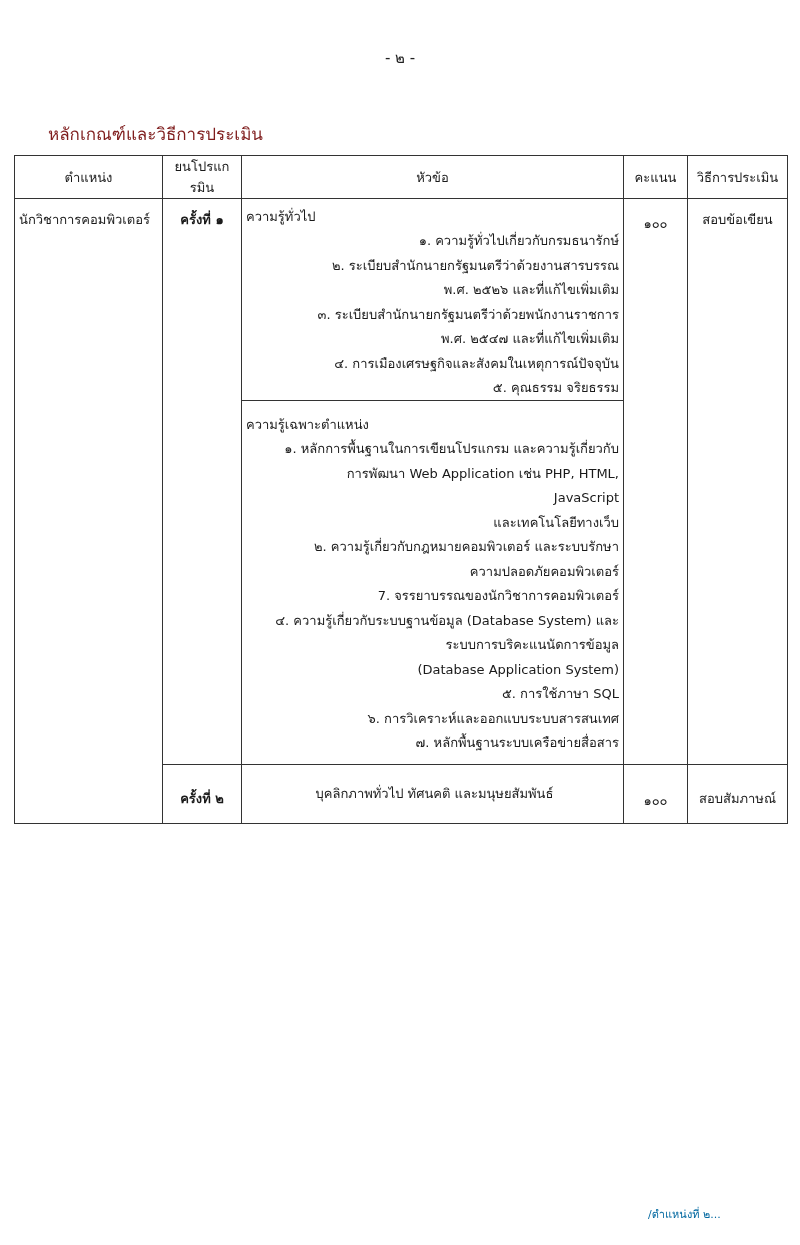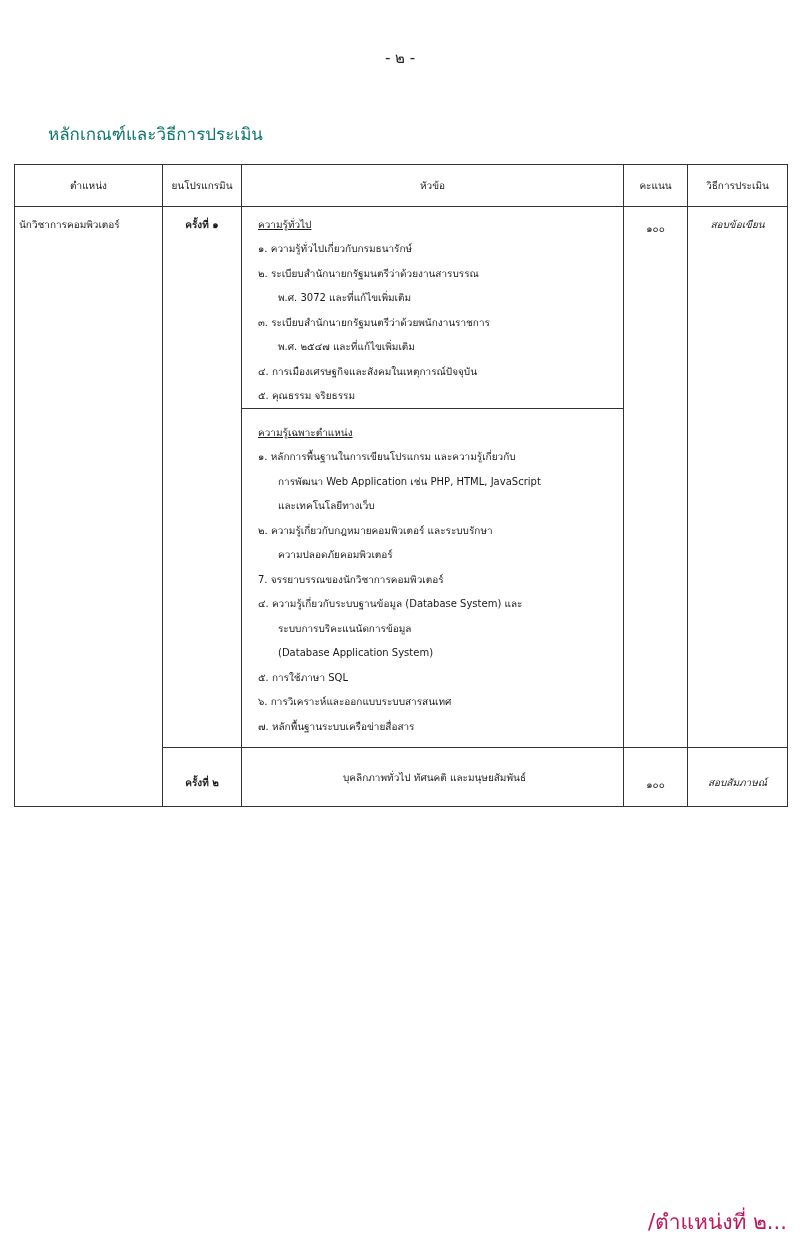--- a/index.html
+++ b/index.html
@@ -7,28 +7,28 @@
     width: 800px; height: 1245px; position: relative; overflow: hidden;
     font-family: "DejaVu Sans", "Liberation Sans", sans-serif;
     color: #1a1a1a;
   }
   .page-number {
     position: absolute; top: 46px; left: 0; width: 800px; text-align: center;
     font-size: 15px; color: #222;
   }
   .section-title {
     position: absolute; top: 120px; left: 48px;
-    font-size: 17px; color: #0f766e;
+    font-size: 17px; color: #7f1d1d;
   }
   table.criteria {
-    position: absolute; top: 164px; left: 14px;
+    position: absolute; top: 155px; left: 14px;
     border-collapse: collapse;
     table-layout: fixed;
     width: 773px;
-    font-size: 10px;
+    font-size: 13px;
   }
   table.criteria td, table.criteria th {
     border: 1.2px solid #333;
     vertical-align: top;
     padding: 0;
   }
   table.criteria th {
     font-weight: normal;
     height: 41px;
     vertical-align: middle;
@@ -36,36 +36,36 @@
   }
   .col-pos { width: 148px; }
   .col-round { width: 79px; }
   .col-topic { width: 382px; }
   .col-score { width: 64px; }
   .col-method { width: 100px; }
 
   .cell-pos { padding: 10px 4px 0 4px !important; text-align: left; white-space: nowrap; }
   .cell-round { text-align: center; padding-top: 10px !important; white-space: nowrap; font-weight: bold; }
   .cell-score { text-align: center; padding-top: 14px !important; }
-  .cell-method { text-align: center; padding-top: 10px !important; white-space: nowrap; font-style: italic; }
+  .cell-method { text-align: center; padding-top: 10px !important; white-space: nowrap; }
 
   .topic-block { padding: 6px 4px 8px 4px; }
   .topic-block.general { height: 202px; box-sizing: border-box; border-bottom: 1.2px solid #333; }
   .topic-block.specific { padding-top: 12px; }
-  .topic-heading { text-decoration: underline; line-height: 24px; margin-left: 12px; }
-  .topic-item { line-height: 24.5px; padding-left: 12px; }
+  .topic-heading { line-height: 24px; }
+  .topic-item { line-height: 24.5px; padding-left: 12px; text-align: right; }
   .topic-line { display: block; }
   .topic-line.cont { padding-left: 20px; }
 
   .round2 td { height: 44px; vertical-align: middle !important; text-align: center; }
   .round2 .cell-topic2 { padding-left: 4px !important; }
 
   .footer-next {
     position: absolute; top: 1205px; left: 648px;
-    font-size: 21px; color: #be185d;
+    font-size: 11px; color: #0369a1;
   }
 </style>
 </head>
 <body>
 
 <div class="page-number">- ๒ -</div>
 
 <div class="section-title">หลักเกณฑ์และวิธีการประเมิน</div>
 
 <table class="criteria">
@@ -90,21 +90,21 @@
       <td class="cell-pos" rowspan="2">นักวิชาการคอมพิวเตอร์</td>
       <td class="cell-round">ครั้งที่ ๑</td>
       <td>
         <div class="topic-block general">
           <div class="topic-heading">ความรู้ทั่วไป</div>
           <div class="topic-item">
               <span class="topic-line">๑. ความรู้ทั่วไปเกี่ยวกับกรมธนารักษ์</span>
             </div>
           <div class="topic-item">
               <span class="topic-line">๒. ระเบียบสำนักนายกรัฐมนตรีว่าด้วยงานสารบรรณ</span>
-              <span class="topic-line cont">พ.ศ. 3072 และที่แก้ไขเพิ่มเติม</span>
+              <span class="topic-line cont">พ.ศ. ๒๕๒๖ และที่แก้ไขเพิ่มเติม</span>
             </div>
           <div class="topic-item">
               <span class="topic-line">๓. ระเบียบสำนักนายกรัฐมนตรีว่าด้วยพนักงานราชการ</span>
               <span class="topic-line cont">พ.ศ. ๒๕๔๗ และที่แก้ไขเพิ่มเติม</span>
             </div>
           <div class="topic-item">
               <span class="topic-line">๔. การเมืองเศรษฐกิจและสังคมในเหตุการณ์ปัจจุบัน</span>
             </div>
           <div class="topic-item">
               <span class="topic-line">๕. คุณธรรม จริยธรรม</span>

